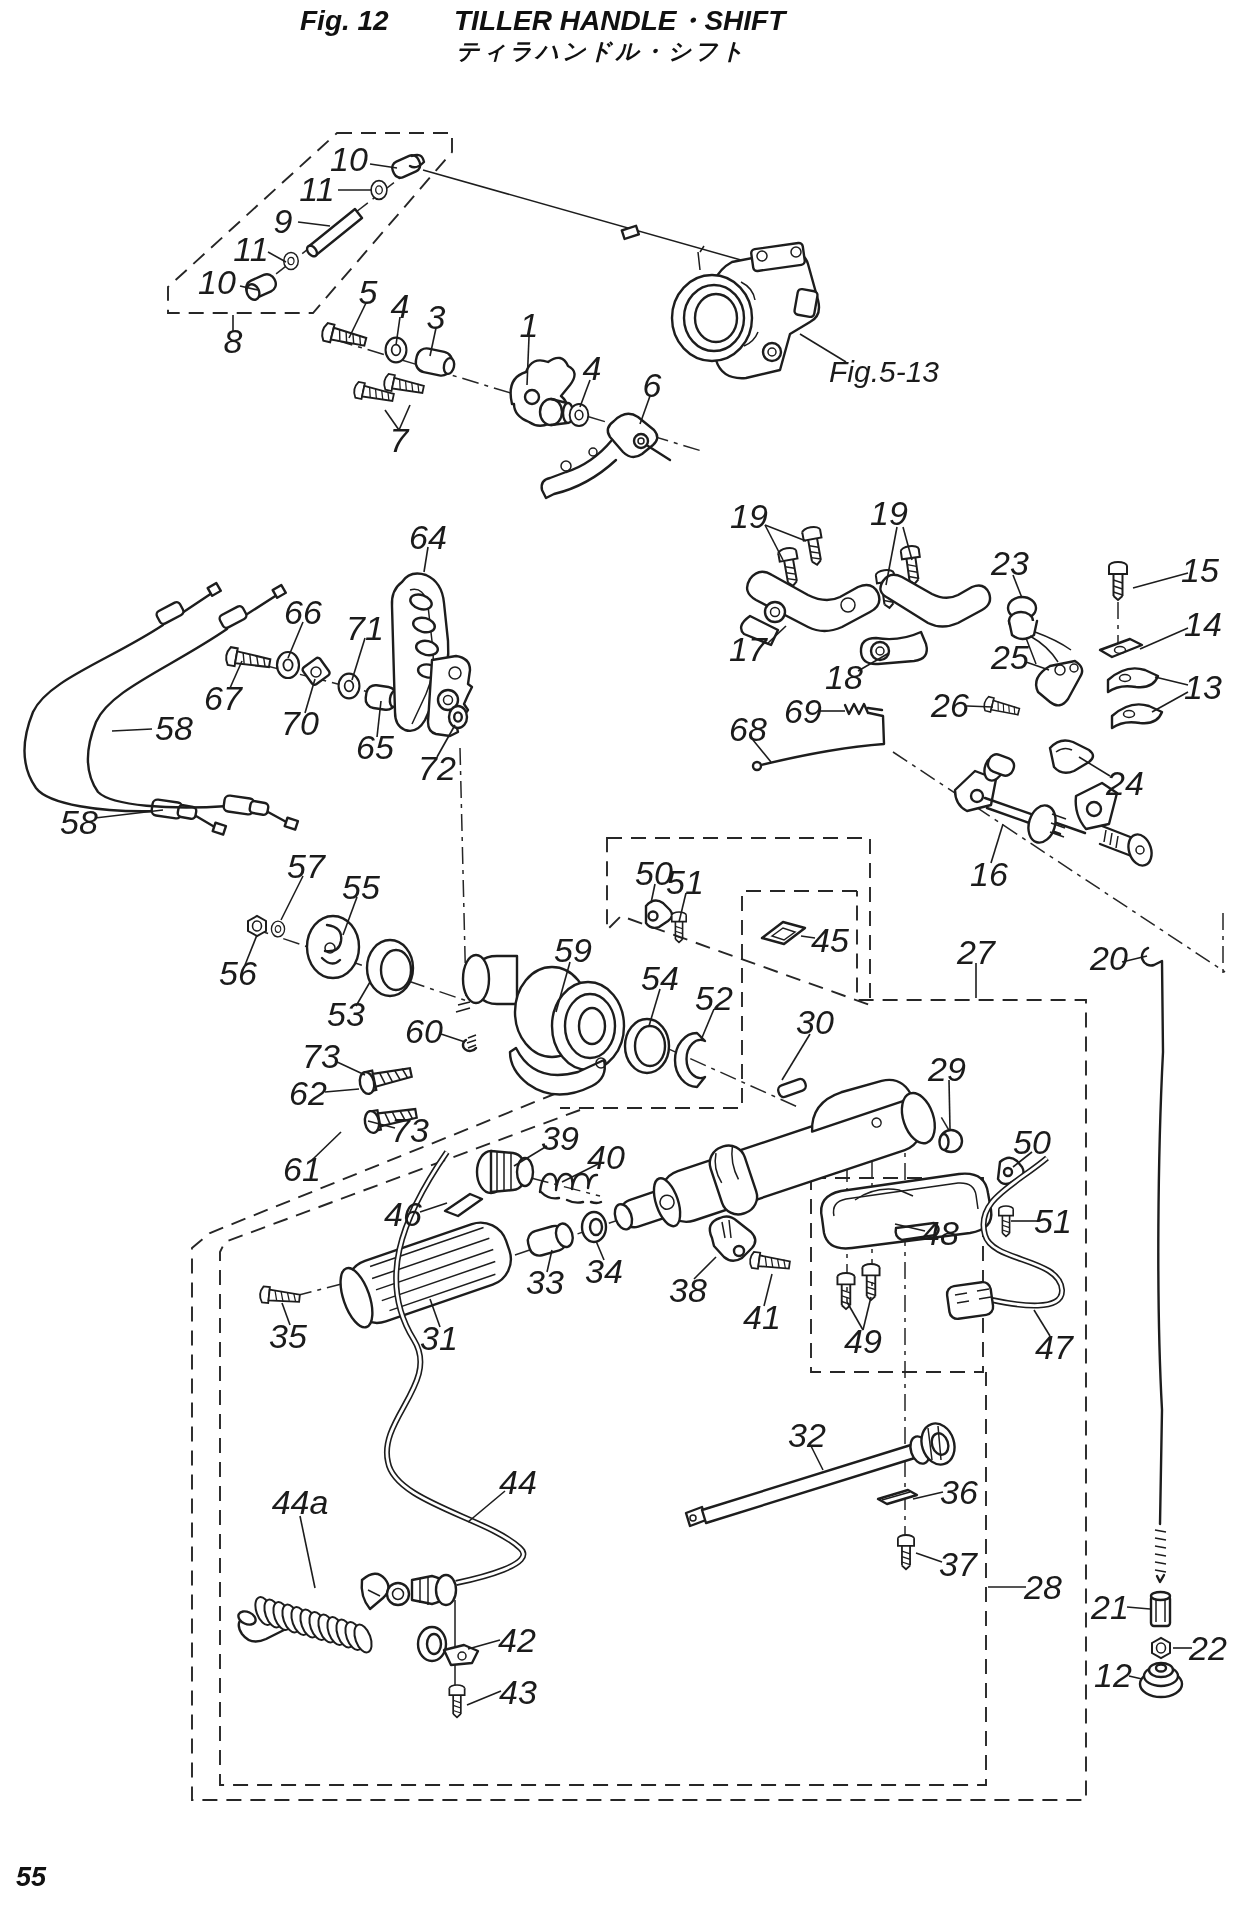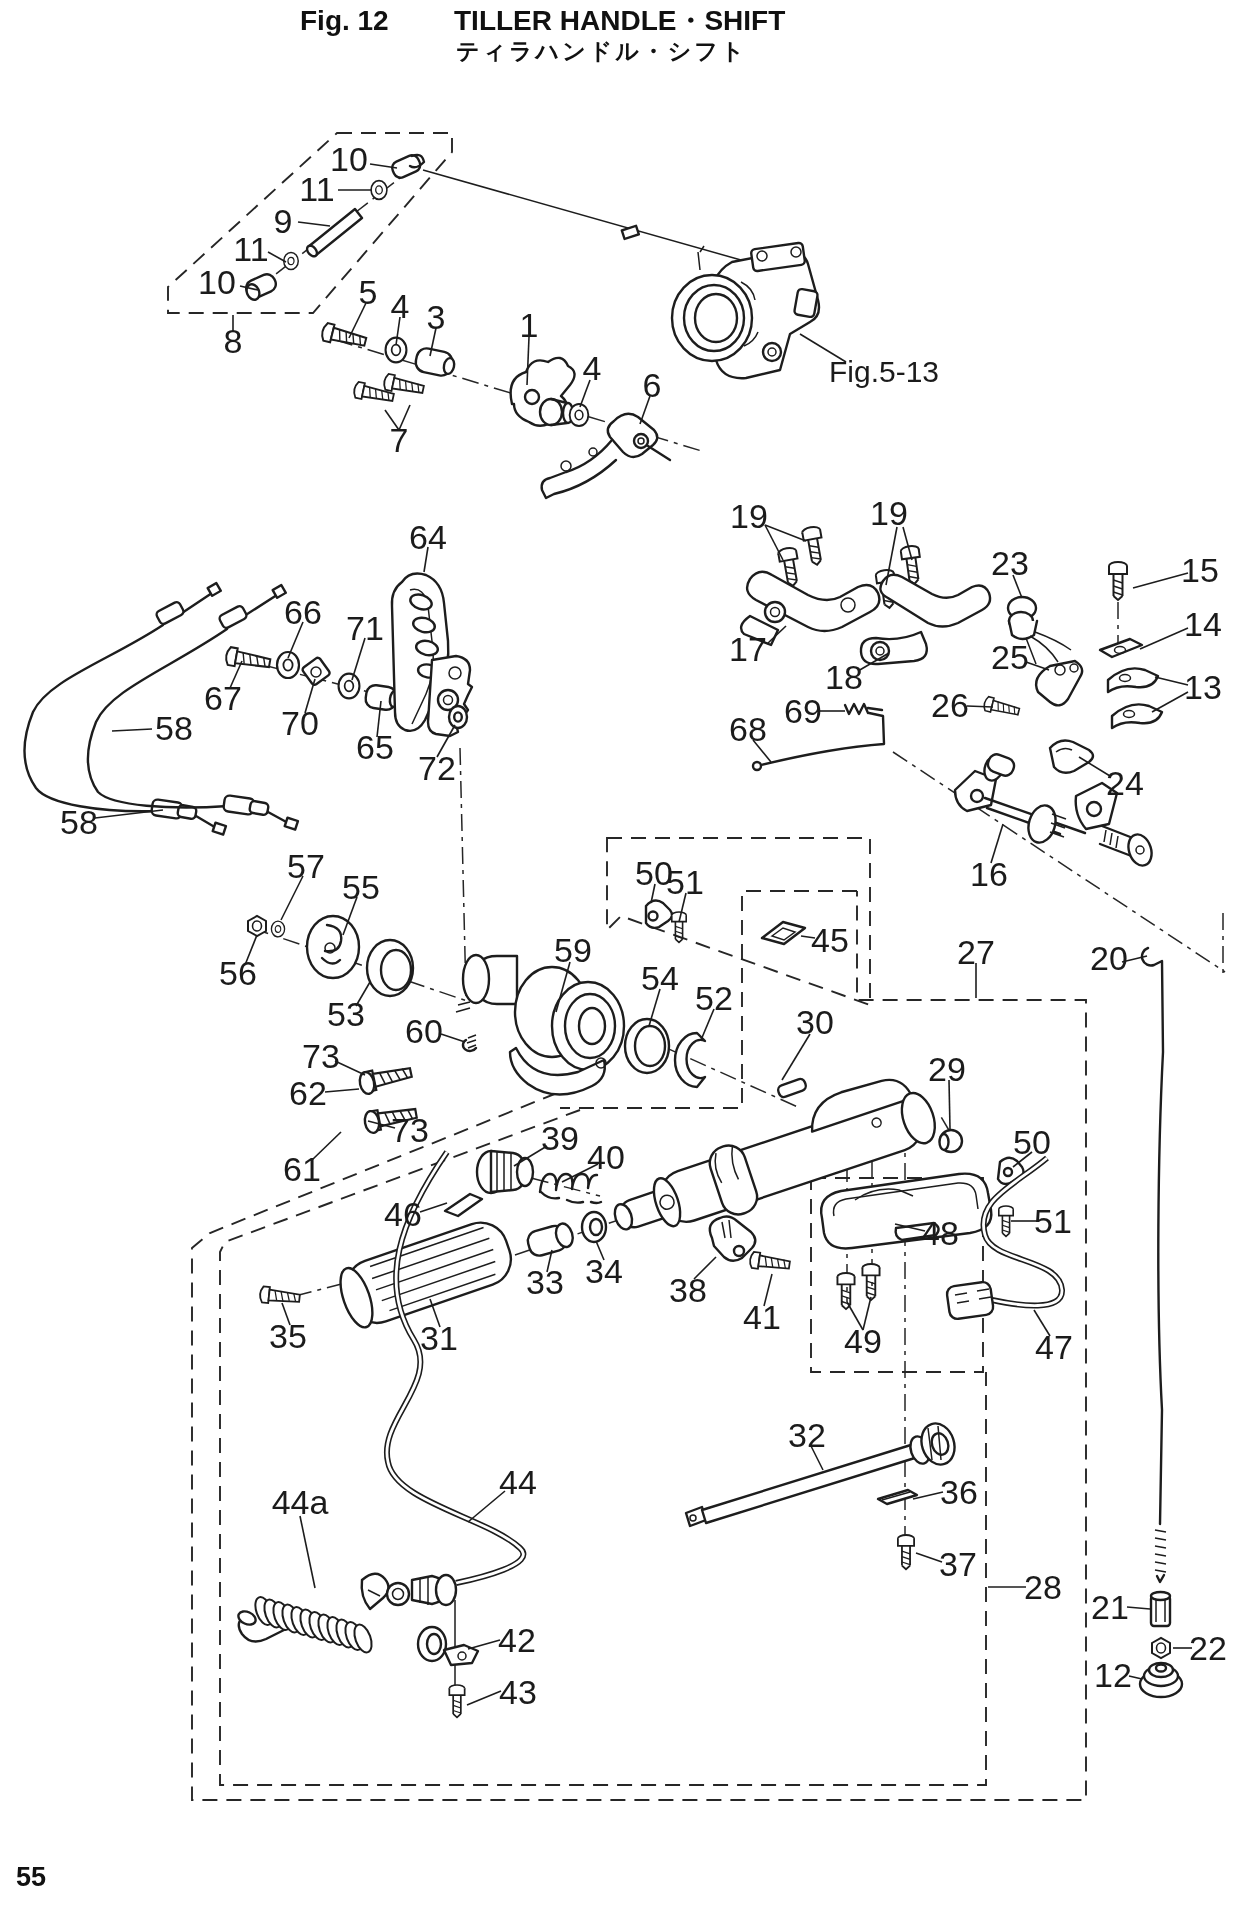--- a/index.html
+++ b/index.html
@@ -1,16 +1,16 @@
 <!DOCTYPE html>
 <html><head>
 <meta charset="utf-8">
 <style>
   html,body{margin:0;padding:0;background:#fff;}
-  .page{position:relative;width:1235px;height:1912px;background:#fff;font-family:"Liberation Sans",sans-serif;}
+  .page{position:relative;width:1235px;height:1912px;background:#fff;font-family:"Liberation Sans",sans-serif;font-style:italic;}
   svg{display:block}
   .pt{fill:#fff;stroke:#1d1d1d;stroke-width:2.4;stroke-linejoin:round;stroke-linecap:round;}
   .ln{fill:none;stroke:#1d1d1d;stroke-width:2.4;stroke-linejoin:round;stroke-linecap:round;}
   .thin{fill:none;stroke:#1d1d1d;stroke-width:1.5;}
   .dash{fill:none;stroke:#262626;stroke-width:1.9;stroke-dasharray:15 9;}
   .dd{fill:none;stroke:#262626;stroke-width:1.5;stroke-dasharray:17 6 4 6;}
   .ldr{stroke:#1d1d1d;stroke-width:1.6;fill:none;}
   .lbl{fill:#1b1b1b;font-family:"Liberation Sans",sans-serif;text-anchor:middle;}
   .hdr{fill:#111;font-weight:bold;font-family:"Liberation Sans",sans-serif;}
   .wire{fill:none;stroke:#1d1d1d;stroke-width:6;}

